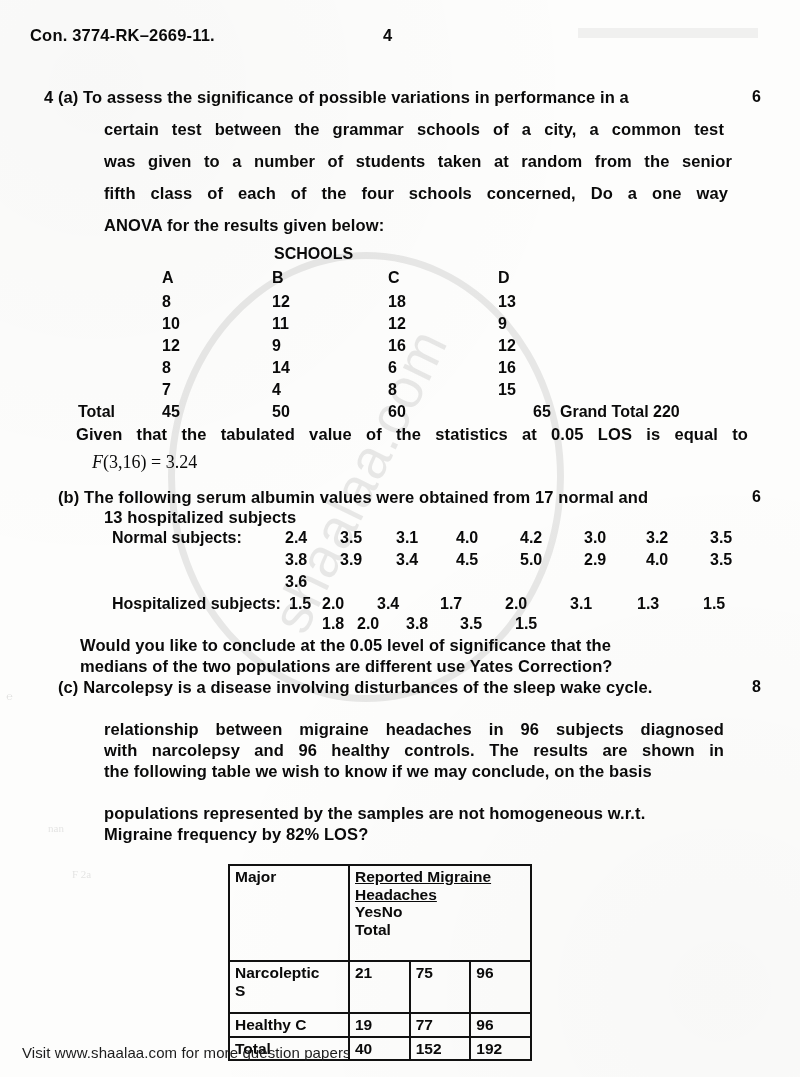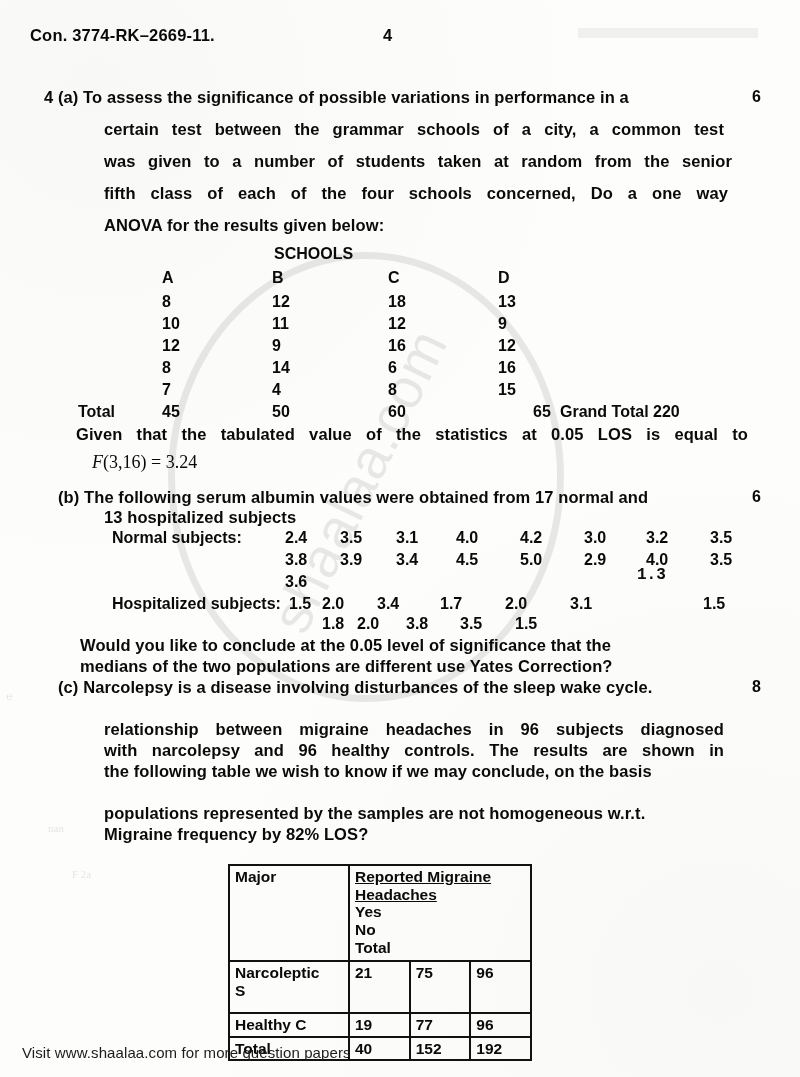--- a/index.html
+++ b/index.html
@@ -138,21 +138,20 @@
     vertical-align: top;
     line-height: 1.14;
     font-weight: bold;
   }
   .mt-head-cell { height: 96px; }
   .u { text-decoration: underline; }
   .yesno {
     display: flex;
     justify-content: flex-start;
     width: 100%;
-    flex-direction: column;
   }
 
   .footer {
     left: 22px; top: 1044px;
     font-size: 15px;
     font-weight: normal;
     color: #1c1c1c;
     letter-spacing: 0.1px;
   }
 
@@ -265,21 +264,21 @@
 
   <div class="sv" style="left:285px; top:573px;">3.6</div>
 
   <div class="sv" style="left:112px; top:595px;">Hospitalized subjects:</div>
   <div class="sv" style="left:289px; top:595px;">1.5</div>
   <div class="sv" style="left:322px; top:595px;">2.0</div>
   <div class="sv" style="left:377px; top:595px;">3.4</div>
   <div class="sv" style="left:440px; top:595px;">1.7</div>
   <div class="sv" style="left:505px; top:595px;">2.0</div>
   <div class="sv" style="left:570px; top:595px;">3.1</div>
-  <div class="sv" style="left:637px; top:566px;font-family:Liberation Mono, monospace;">1.3</div>
+  <div class="sv" style="left:637px; top:595px;">1.3</div>
   <div class="sv" style="left:703px; top:595px;">1.5</div>
 
   <div class="sv" style="left:322px; top:615px;">1.8</div>
   <div class="sv" style="left:357px; top:615px;">2.0</div>
   <div class="sv" style="left:406px; top:615px;">3.8</div>
   <div class="sv" style="left:460px; top:615px;">3.5</div>
   <div class="sv" style="left:515px; top:615px;">1.5</div>
 
   <div class="abs qline" style="left:80px; top:636px;">Would you like to conclude at the 0.05 level of significance that the</div>
   <div class="abs qline" style="left:80px; top:657px;">medians of the two populations are different use Yates Correction?</div>

